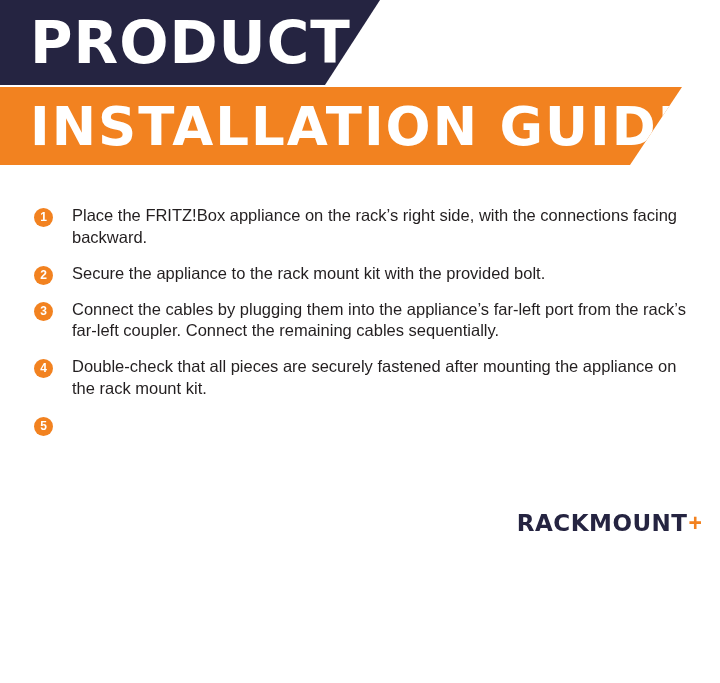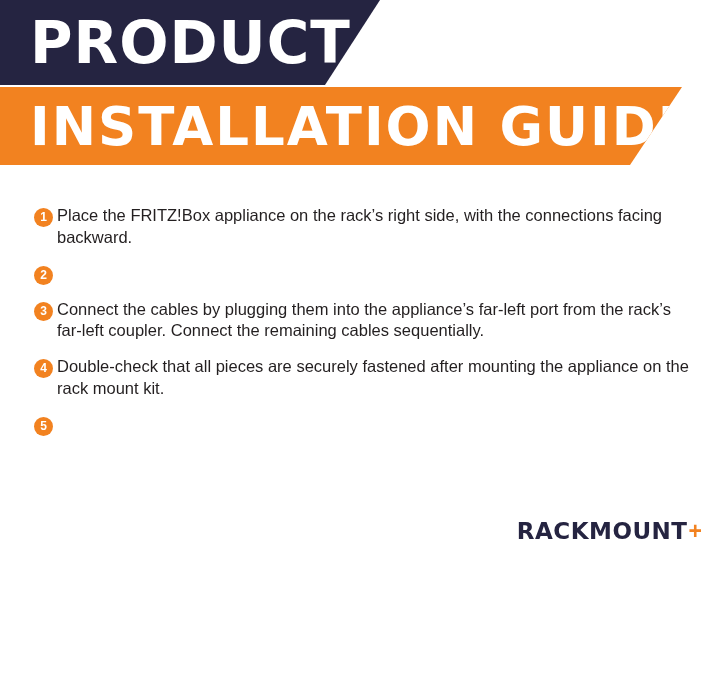--- a/index.html
+++ b/index.html
@@ -78,33 +78,33 @@
     background: #f28220;
     color: #ffffff;
     font-size: 12px;
     font-weight: bold;
     line-height: 19px;
     text-align: center;
     margin-top: 3px;
     font-family: "Liberation Sans", sans-serif;
   }
   .step-text {
-    margin-left: 4px;
+    margin-left: 19px;
     font-size: 16.5px;
     line-height: 1.32;
     color: #231f20;
     font-family: "Liberation Sans", sans-serif;
     max-width: 640px;
   }
 
   
   .footer {
     position: absolute;
     right: 18px;
-    bottom: 10px;
+    bottom: 18px;
     display: flex;
     align-items: center;
   }
   .logo-text {
     font-family: "DejaVu Sans", sans-serif;
     font-size: 23px;
     font-weight: bold;
     letter-spacing: 0.5px;
     color: #252441;
     line-height: 1;
@@ -132,20 +132,21 @@
 
   <div class="steps">
 
     <div class="step">
       <div class="step-badge">1</div>
       <div class="step-text">Place the FRITZ!Box appliance on the rack’s right side, with the connections facing backward.</div>
     </div>
 
     <div class="step">
       <div class="step-badge">2</div>
+      <div class="step-text">Secure the appliance to the rack mount kit with the provided bolt.</div>
     </div>
 
     <div class="step">
       <div class="step-badge">3</div>
       <div class="step-text">Connect the cables by plugging them into the appliance’s far-left port from the rack’s far-left coupler. Connect the remaining cables sequentially.</div>
     </div>
 
     <div class="step">
       <div class="step-badge">4</div>
       <div class="step-text">Double-check that all pieces are securely fastened after mounting the appliance on the rack mount kit.</div>

